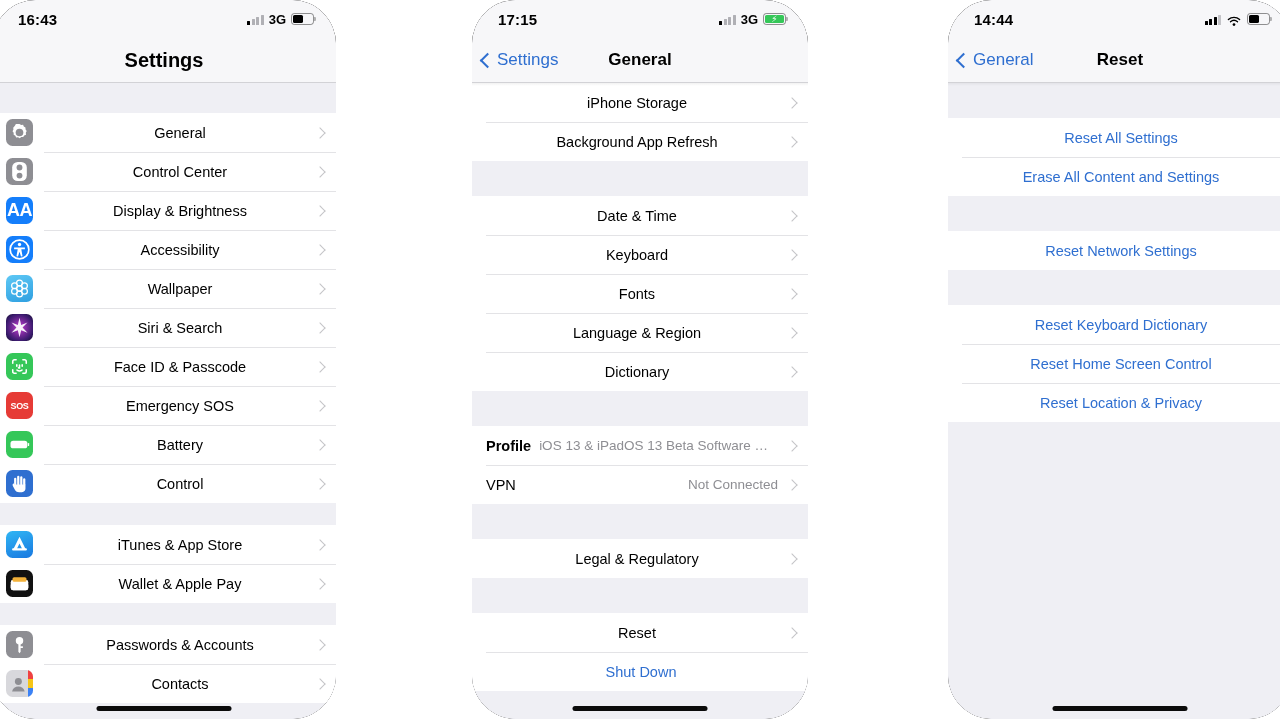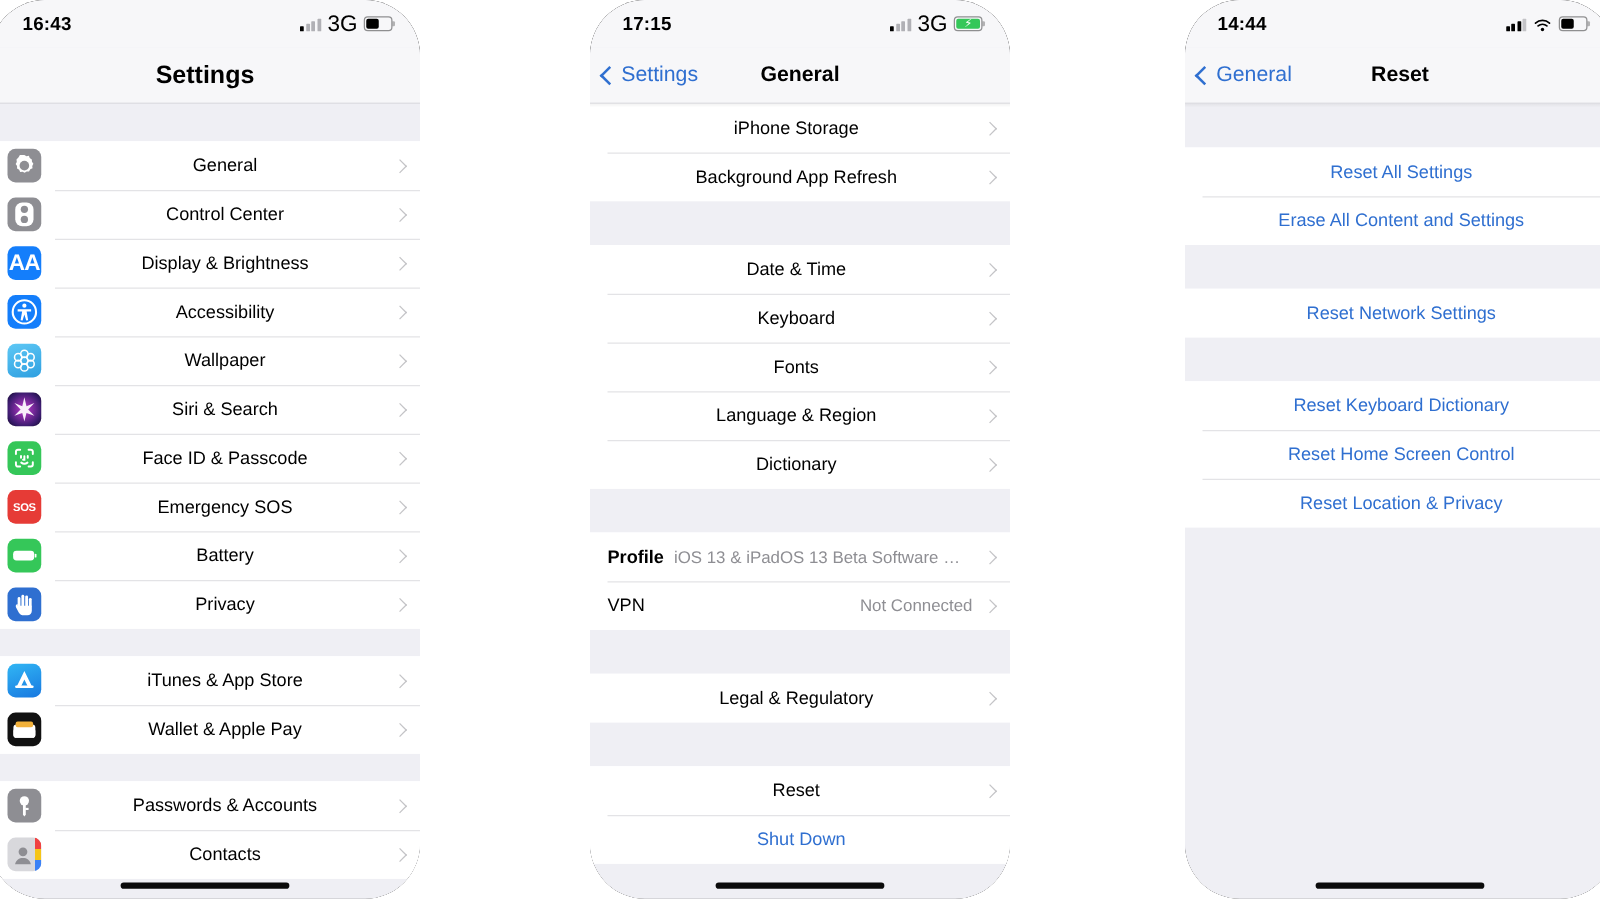--- a/index.html
+++ b/index.html
@@ -39,21 +39,21 @@
   .sig{display:flex;align-items:flex-end;gap:1.5px;height:11px;}
   .sig i{display:block;width:3px;background:#000;border-radius:.5px;}
   .sig i:nth-child(1){height:4px;background:#000;}
   .sig i:nth-child(2){height:6px;}
   .sig i:nth-child(3){height:8px;background:#b9b9bd;}
   .sig i:nth-child(4){height:10px;background:#b9b9bd;}
   .sig.weak i:nth-child(1){background:#000;}
   .sig.weak i:nth-child(2){background:#b0b0b5;}
   .sig.weak i:nth-child(3){background:#b0b0b5;}
   .sig.weak i:nth-child(4){background:#b0b0b5;}
-  .net{font-size:18px;font-weight:400;color:#000;letter-spacing:0;}
+  .net{font-size:13px;font-weight:700;color:#000;letter-spacing:0;}
   .batt{position:relative;width:23px;height:11.5px;border:1.3px solid rgba(0,0,0,.42);
         border-radius:3.2px;box-sizing:border-box;padding:1px;}
   .batt::after{content:"";position:absolute;right:-3.2px;top:3.2px;width:1.8px;height:4px;
         background:rgba(0,0,0,.28);border-radius:0 1px 1px 0;}
   .batt .lvl{height:100%;background:#000;border-radius:1.6px;}
   .batt.charging .lvl{background:#35c759;}
   .batt .bolt{position:absolute;left:50%;top:50%;transform:translate(-50%,-50%);
         font-size:9px;line-height:1;color:#fff;font-weight:700;}
   .wifi{width:16px;height:12px;position:relative;}
 
@@ -284,21 +284,21 @@
                     <g fill="#fff">
                       <rect x="7.2" y="6.8" width="2" height="7" rx="1"></rect>
                       <rect x="9.9" y="5.2" width="2" height="8.6" rx="1"></rect>
                       <rect x="12.6" y="5.6" width="2" height="8.2" rx="1"></rect>
                       <rect x="15.2" y="7.4" width="2" height="6.4" rx="1"></rect>
                       <path d="M7.2 11.8c-1.3.3-1.6 1.3-1.1 2.4l1.9 3.5c.8 1.4 2.1 2 3.6 2h2.5c2 0 3.2-1.3 3.2-3.2v-3.6h-10z"></path>
                     </g>
                   </svg>
                 </span>
               </span>
-              <span class="lbl">Privacy</span>
+              <span class="lbl">Control</span>
               <span class="chev" style="margin-left: auto;"></span>
             </div>
           </div>
           <div class="gap" style="height: 22px;"></div>
           <div class="group">
             <div class="row">
               <span class="ico ic-appstore">
                 <span style="display: flex; align-items: center; justify-content: center; width: 100%; height: 100%;">
                   <svg viewBox="0 0 24 24" width="100%" height="100%">
                     <g fill="#fff">

